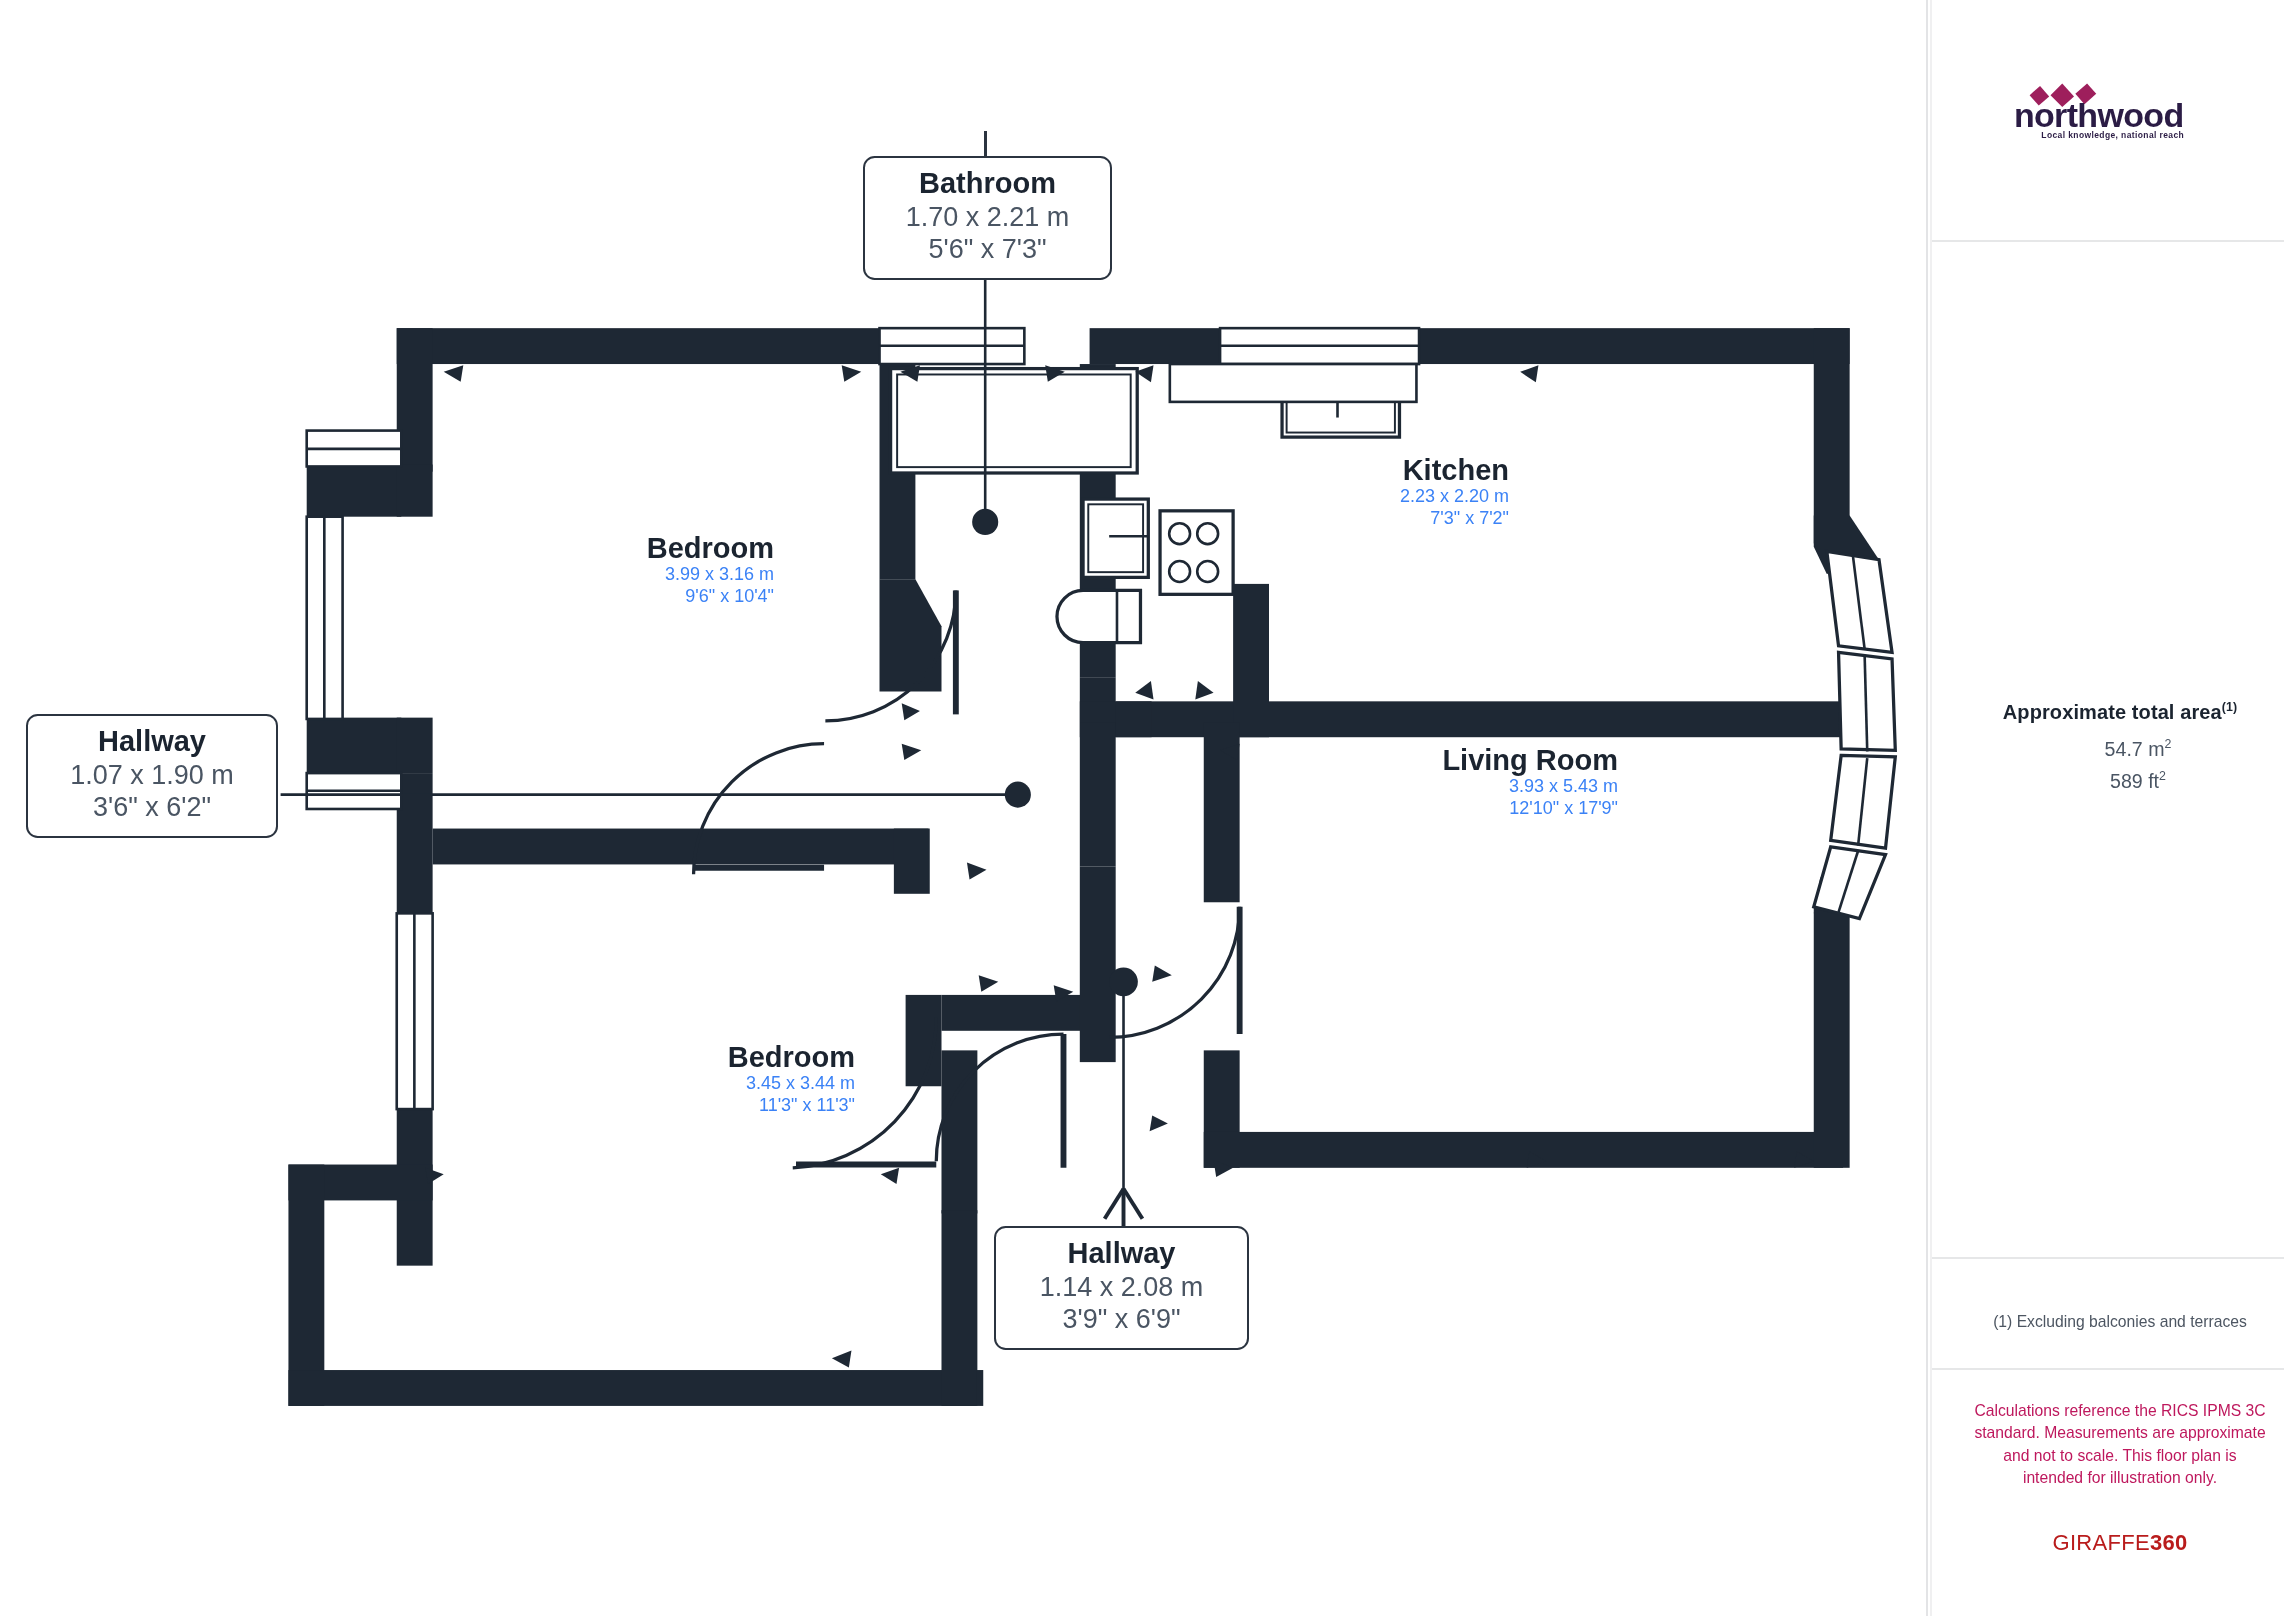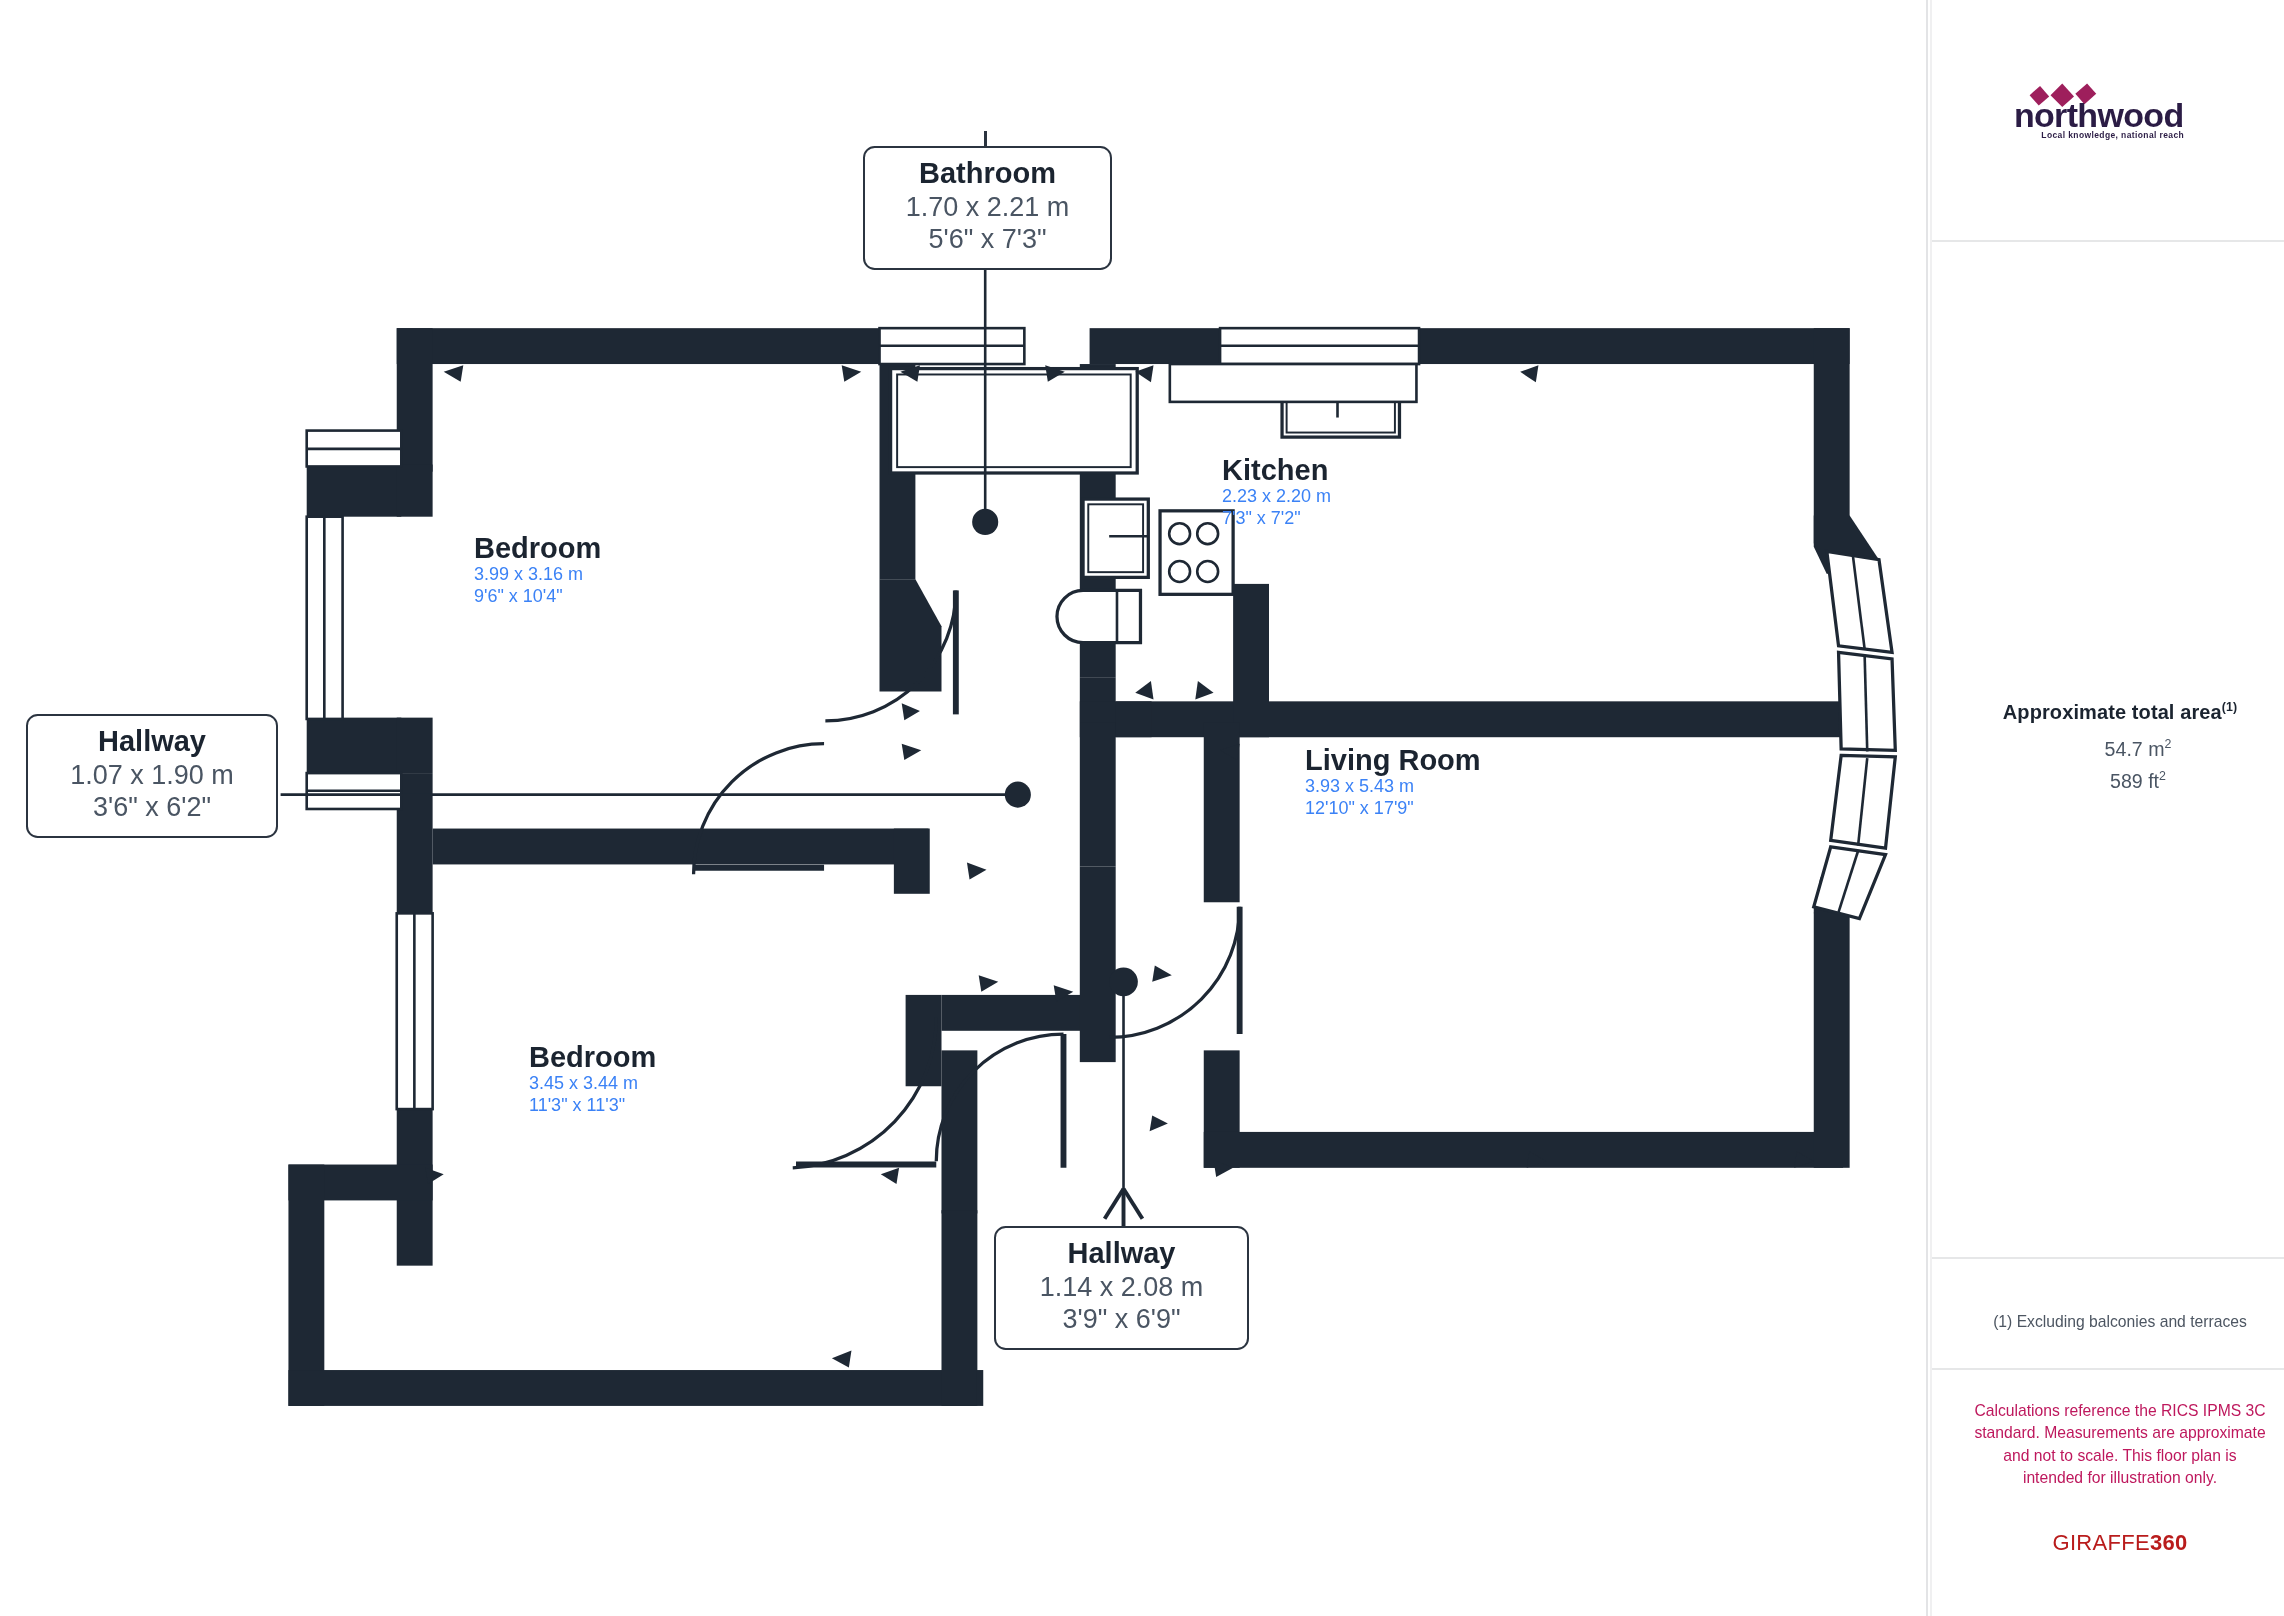--- a/index.html
+++ b/index.html
@@ -34,21 +34,21 @@
   .area-val sup{font-size:12.4px;}
   .fn-note{font-size:15.7px;color:#4d5662;}
   .calc-note{font-size:15.7px;color:#be185d;line-height:1.42;padding:0 30px;}
   .brand-note{font-size:22px;color:#b91c1c;letter-spacing:0.3px;}
   .brand-note b{font-weight:bold;}
 
   
   #fp{position:absolute;left:0;top:0;}
 
   
-  .room-label{position:absolute;text-align:left;pointer-events:none;}
+  .room-label{position:absolute;text-align:right;pointer-events:none;}
   .room-label .rname{font-size:29px;font-weight:bold;color:#1b2430;line-height:1.12;white-space:nowrap;}
   .room-label .rdim{font-size:18px;color:#3b82f6;line-height:1.18;white-space:nowrap;}
 
   
   .callout{
     position:absolute;background:#fff;border:2px solid #2b3440;border-radius:11.7px;
     text-align:center;padding:9px 15.7px 13px 15.7px;box-sizing:border-box;
   }
   .callout .rname{font-size:29px;font-weight:bold;color:#1b2430;line-height:1.16;white-space:nowrap;}
   .callout .rdim{font-size:27px;color:#4a5563;line-height:1.2;white-space:nowrap;}
@@ -238,21 +238,21 @@
 
       <g stroke="#1e2834" stroke-width="6">
         <line x1="1722" y1="1900" x2="1722" y2="1822"></line>
         <line x1="1722" y1="1822" x2="1693" y2="1868"></line>
         <line x1="1722" y1="1822" x2="1751" y2="1868"></line>
       </g>
     </g>
   </svg>
 
   <div class="leader" style="left:984px;top:131px;width:2.6px;height:104px;"></div>
-  <div class="callout" style="left:863px;top:146px;width:249px;">
+  <div class="callout" style="left:863px;top:156px;width:249px;">
     <div class="rname">Bathroom</div>
     <div class="rdim">1.70 x 2.21 m</div>
     <div class="rdim">5'6" x 7'3"</div>
   </div>
 
   <div class="room-label" style="left:474px;top:532px;width:300px;">
     <div class="rname">Bedroom</div>
     <div class="rdim">3.99 x 3.16 m</div>
     <div class="rdim">9'6" x 10'4"</div>
   </div>

